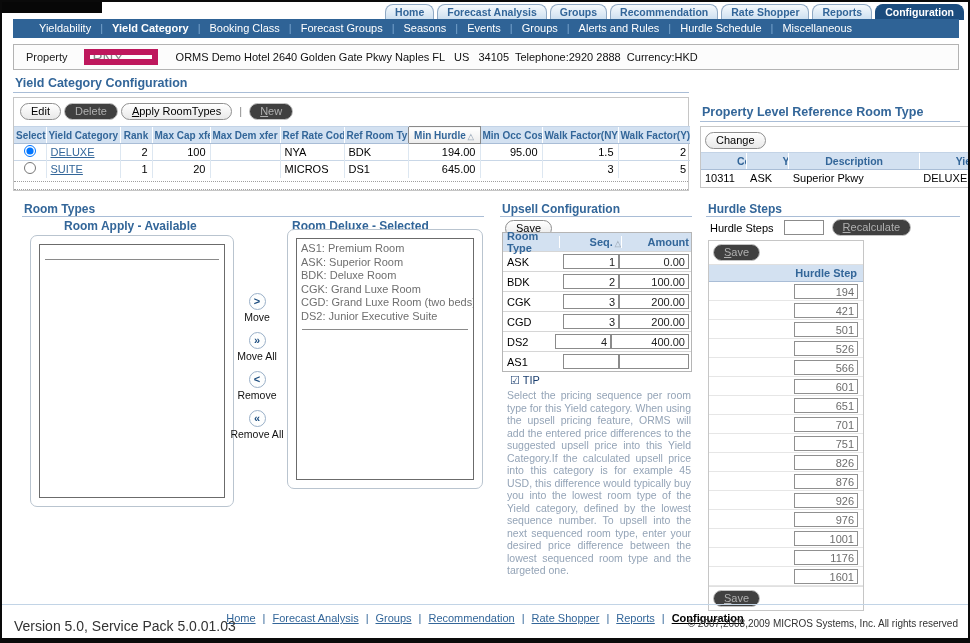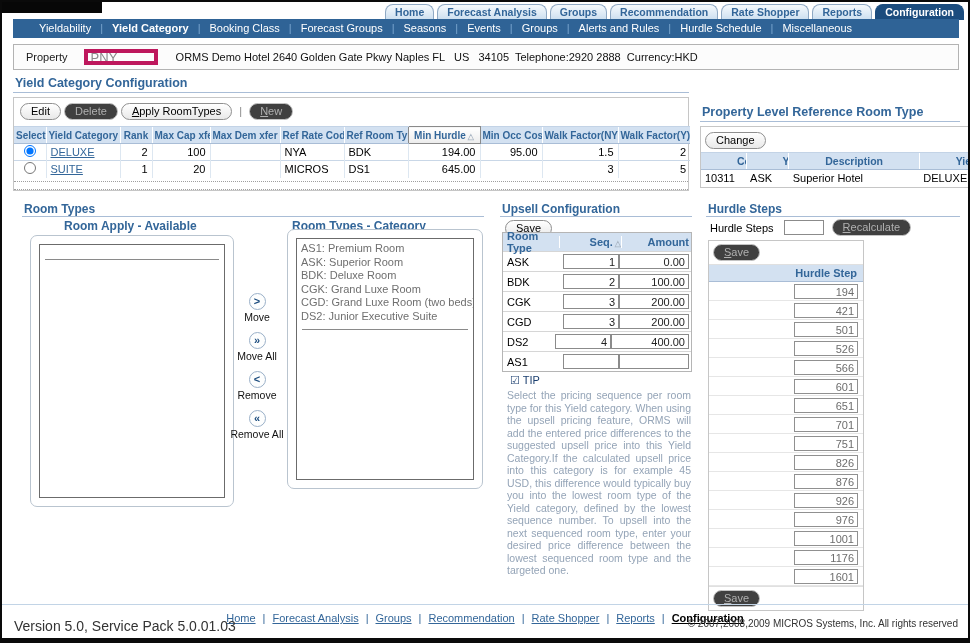--- a/index.html
+++ b/index.html
@@ -17,21 +17,21 @@
 
   
   #subnav { position:absolute; left:11px; right:9px; top:17px; height:19px; background:#2f6396; color:#fff; font-size:11px; line-height:19px; padding-left:26px; white-space:nowrap; }
   .snitem { cursor:pointer; }
   .snitem + .snitem::before { content:"|"; color:#7aa6cf; margin:0 9px; font-weight:normal; }
   .snitem.active { font-weight:bold; }
 
   
   #property-bar { position:absolute; left:11px; right:9px; top:42px; height:26px; border:1px solid #b3b3b3; background:#fcfcfc; display:flex; align-items:center; font-size:11px; }
   #property-label { margin-left:12px; color:#1a1a1a; }
-  #property-input { width:74px; height:16px; margin-left:16px; border:4px solid #be185d; color:#8a8a8a; font-size:13px; font-family:"Liberation Sans",sans-serif; padding:0 3px; background:#fdfdfd; }
+  #property-input { width:74px; height:16px; margin-left:16px; border:6px solid #be185d; color:#8a8a8a; font-size:15px; font-family:"Liberation Sans",sans-serif; padding:0 3px; background:#fdfdfd; }
   #property-info { margin-left:18px; color:#111; white-space:pre; }
 
   .sec-title { position:absolute; color:#336699; font-weight:bold; font-size:12.5px; white-space:nowrap; }
   .sec-line { position:absolute; height:1px; background:#a9bdd6; }
 
   
   .btn { display:inline-block; font-size:11px; font-family:"Liberation Sans",sans-serif; color:#000; background:linear-gradient(#ffffff,#e9e9e9); border:1px solid #8f8f8f; border-radius:10px; padding:1px 10px 2px; cursor:pointer; white-space:nowrap; }
   .btn.disabled { color:#b0b0b0; border-color:#c4c4c4; background:#404040; cursor:default; }
   .btn.ak::first-letter { text-decoration:underline; }
 
@@ -214,21 +214,21 @@
           <th>Code</th>
           <th>Yield</th>
           <th>Description</th>
           <th>Yield Category</th>
         </tr>
       </thead>
       <tbody>
         <tr>
             <td>10311</td>
             <td>ASK</td>
-            <td>Superior Hotel</td>
+            <td>Superior Pkwy</td>
             <td>DELUXE</td>
           </tr>
       </tbody>
     </table>
   </div>
 
   <div class="sec-title" style="left:22px; top:200px; font-size:12px;">Room Types</div>
   <div class="sec-line" style="left:20px; top:214px; width:462px;"></div>
 
   <div class="sec-title" style="left:62px; top:217px; font-size:12px;">Room Apply - Available</div>
@@ -251,21 +251,21 @@
       <div class="move-btn">
         <span class="move-icon">&lt;</span>
         <div class="move-label">Remove</div>
       </div>
       <div class="move-btn">
         <span class="move-icon">«</span>
         <div class="move-label">Remove All</div>
       </div>
   </div>
 
-  <div class="sec-title" style="left:290px; top:217px; font-size:12px;">Room Types - Category</div>
+  <div class="sec-title" style="left:290px; top:217px; font-size:12px;">Room Deluxe - Selected</div>
   <div class="panel" style="left:285px; top:227px; width:196px; height:260px;">
     <div class="listbox">
       <div style="height:3px"></div>
       <div>
         <div class="list-item">AS1: Premium Room</div>
           <div class="list-item">ASK: Superior Room</div>
           <div class="list-item">BDK: Deluxe Room</div>
           <div class="list-item">CGK: Grand Luxe Room</div>
           <div class="list-item">CGD: Grand Luxe Room (two beds)</div>
           <div class="list-item">DS2: Junior Executive Suite</div>

